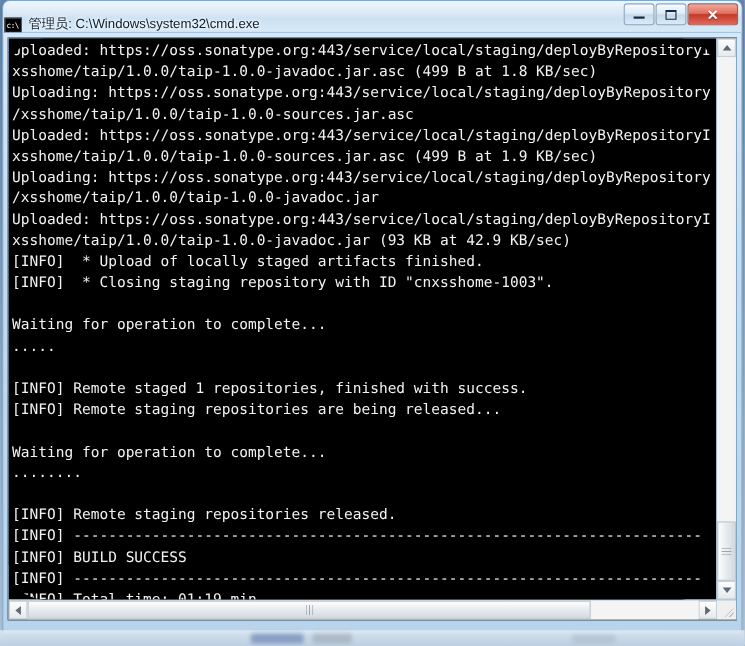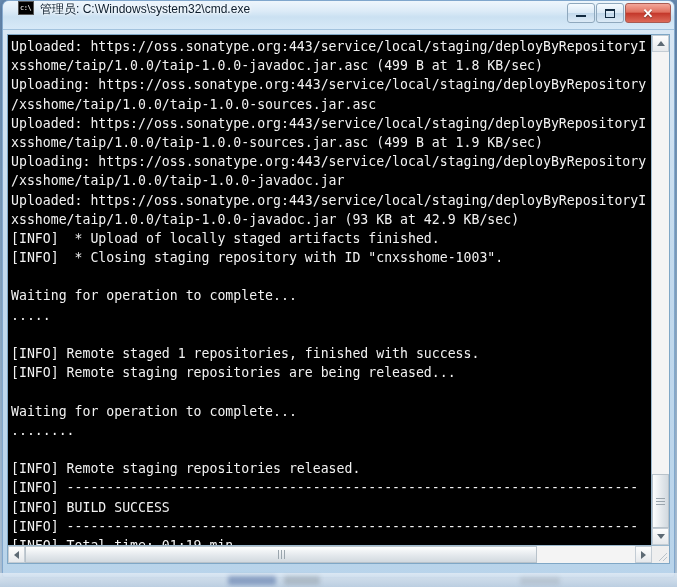--- a/index.html
+++ b/index.html
@@ -76,22 +76,22 @@
   }
 
   
   #titlebar {
     position: relative;
     height: 29px;
     border-radius: 6px 6px 0 0;
     background: linear-gradient(180deg,
         #eef6fc 0%, #dcebf7 35%, #cbe1f2 55%, #d8eaf8 100%);
     display: flex;
-    align-items: flex-start;
-    padding-left: 15px;
+    align-items: flex-end;
+    padding-left: 1px;
     overflow: hidden;
   }
   #titlebar::after {
     content: "";
     position: absolute;
     left: 0; right: 0; bottom: 0;
     height: 1px;
     background: rgba(150,185,215,.8);
   }
   .title-icon {
@@ -188,20 +188,21 @@
     flex: 1 1 auto;
     background: #000;
     color: #f2f2f2;
     font-family: "DejaVu Sans Mono", "Liberation Mono", monospace;
     font-size: 13.2px;
     line-height: 19.2px;
     letter-spacing: 0px;
     padding: 2px 12px 0 3px;
     overflow: hidden;
     white-space: pre;
+    border-radius: 32px;
   }
   #console .line {
     height: 19.2px;
     white-space: pre;
   }
 
   
   #vscroll {
     width: 17px;
     flex: 0 0 17px;

